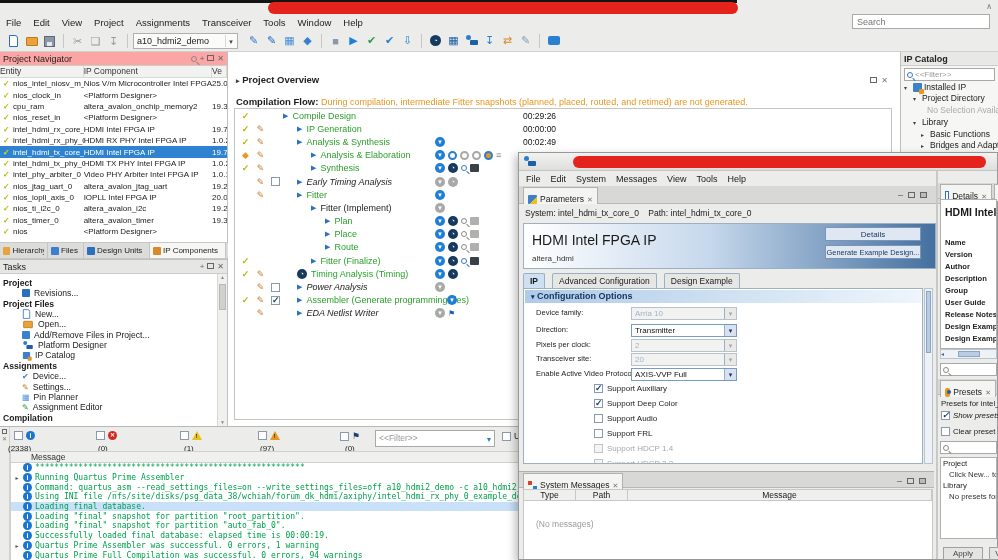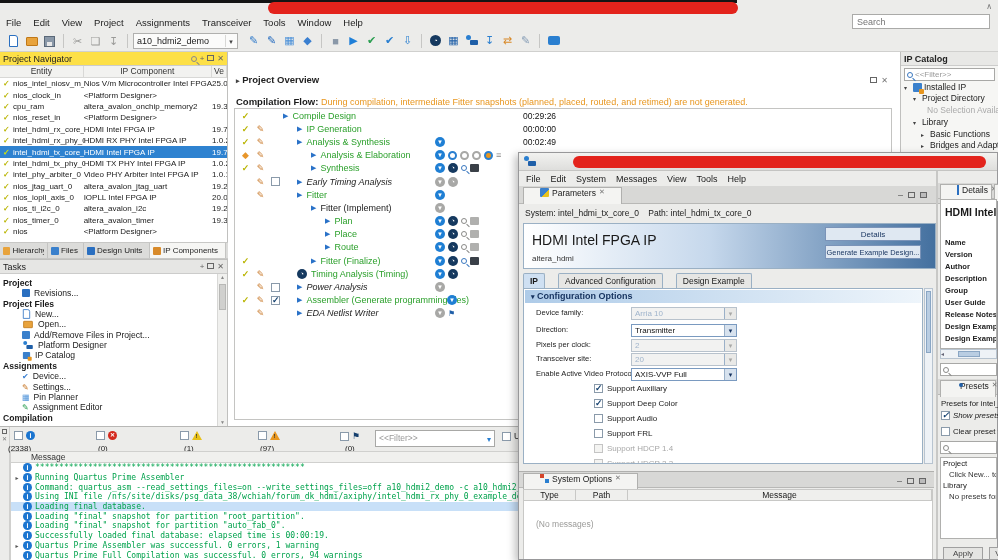--- a/index.html
+++ b/index.html
@@ -26,32 +26,32 @@
 .ic-save{width:11px;height:11px;background:#8a98a8;border:1px solid #5a6878;position:relative}
 .ic-save::after{content:"";position:absolute;left:2px;bottom:0;width:5px;height:4px;background:#e8e8e8}
 .gray{color:#9a9a98}
 #projsel{position:absolute;left:133px;top:2px;width:105px;height:16px;background:#fbfbfa;border:1px solid #b0b0ae;font-size:9px;line-height:14px;padding:0 3px;color:#222}
 #projsel .da2{position:absolute;right:1px;top:1px;bottom:1px;width:11px;color:#444;text-align:center;font-size:7px;line-height:13px;border-left:1px solid #d8d8d6}
 #tbright{position:absolute;left:246px;top:2px;display:flex;align-items:center;gap:3px}
 .clocknavy{width:11px;height:11px;border-radius:50%;background:#15395f;color:#fff;font-size:7px;line-height:11px;text-align:center}
 .bubble{width:12px;height:9px;background:#2a7fd0;border-radius:2px;position:relative}
 .bubble::after{content:"";position:absolute;left:2px;bottom:-3px;border:3px solid transparent;border-top-color:#2a7fd0}
 
-.phdr{background:#fde047;border-bottom:1px solid #cccccb;display:flex;align-items:center;font-size:9px;color:#222;padding:0 3px}
+.phdr{background:#fca5a5;border-bottom:1px solid #cccccb;display:flex;align-items:center;font-size:9px;color:#222;padding:0 3px}
 .phdr .sp{flex:1}
 .hic{color:#666;font-size:8px;margin-left:3px}
 .wbox{display:inline-block;width:7px;height:6px;border:1px solid #666}
 .mag{display:inline-block;width:6px;height:6px;border:1px solid #3a78c0;border-radius:50%;position:relative}
 .mag::after{content:"";position:absolute;width:4px;height:1px;background:#3a78c0;transform:rotate(45deg);left:4px;top:6px}
 .mag.gr{border-color:#8a8a88}.mag.gr::after{background:#8a8a88}
 
 #nav{position:absolute;left:0;top:52px;width:228px;height:190px;background:#fff;border-right:1px solid #c0c0be}
 #nav .phdr{height:14px}
 #navcols{display:flex;height:12px;background:#f2f2f0;border-bottom:1px solid #d8d8d6;font-size:8.5px;color:#333}
-#navcols span{border-right:1px solid #d8d8d6;text-align:center;overflow:hidden}
+#navcols span{border-right:1px solid #d8d8d6;overflow:hidden}
 .nrow{display:flex;align-items:center;height:11.4px;font-size:8px}
 .nrow .nck{width:13px;text-align:center;color:#b9b400;font-size:8px;font-weight:bold}
 .nrow .ne{width:71px}.nrow .nc{width:129px}.nrow .nv{width:15px}
 .nrow.sel{background:#2e82d0;color:#fff}
 .nrow.sel .nck{color:#d8e800}
 
 #navtabs{position:absolute;left:0;top:242px;width:228px;height:17px;background:#dcdcda;border-top:1px solid #c8c8c6;border-bottom:1px solid #c8c8c6;display:flex;font-size:8px}
 #navtabs .nt{display:flex;align-items:center;gap:2px;padding:0 3px;border-right:1px solid #c4c4c2;color:#222;overflow:hidden}
 #navtabs .nt.on{background:#f6f6f4}
 .mini{display:inline-block;width:8px;height:8px;border-radius:1px}
@@ -133,29 +133,29 @@
 .ipico::after{content:"";position:absolute;right:-2px;bottom:-2px;width:5px;height:5px;background:#e8961e;border-radius:1px}
 
 #dlg{position:absolute;left:518px;top:152px;width:480px;height:408px;background:#ececea;border:1px solid #98989a;box-shadow:-3px 3px 8px rgba(0,0,0,.25);z-index:20}
 #dlgtitle{position:absolute;left:0;top:0;right:0;height:18px;background:linear-gradient(#f2f2f0,#dededc);border-bottom:1px solid #c4c4c2;display:flex;align-items:center;padding-left:5px}
 .pdico{width:12px;height:11px;position:relative}
 .pdico::before{content:"";position:absolute;left:0;top:0;width:5px;height:5px;border-radius:50%;background:#2a7fd0}
 .pdico::after{content:"";position:absolute;left:4px;top:5px;width:8px;height:5px;background:#1f5fa8;border-radius:1px}
 #dlgmenu{position:absolute;left:2px;top:18px;height:15px;display:flex;align-items:center}
 #dlgmenu .mi{padding:0 5px;font-size:9px}
 #dlgtabs{position:absolute;left:0;top:33px;right:0;height:18px;background:#d8d8d6;border-bottom:1px solid #b8b8b6}
-.dtab{position:absolute;top:1px;height:17px;background:#f4f4f2;border:1px solid #b0b0ae;border-bottom:none;display:flex;align-items:flex-start;gap:3px;padding:0 16px;font-size:8.5px}
+.dtab{position:absolute;top:1px;height:17px;background:#f4f4f2;border:1px solid #b0b0ae;border-bottom:none;display:flex;align-items:flex-end;gap:3px;padding:0 4px;font-size:8.5px}
 .parmico{width:9px;height:9px;background:linear-gradient(135deg,#3a80cc 60%,#e8c11a 60%);border-radius:1px}
 .wctl{position:absolute;top:4px;display:flex;gap:5px;align-items:center;color:#555;font-size:9px}
 #sysrow{position:absolute;left:6px;top:55px;font-size:8.5px;white-space:nowrap}
 #banner{position:absolute;left:4px;top:70px;width:413px;height:46px;background:linear-gradient(90deg,#ffffff 0%,#c6d8ec 45%,#44709f 100%);border:1px solid #9ab0c4}
 #banner .bt{position:absolute;left:8px;top:8px;font-size:14px;color:#1a1a1a}
 #banner .bs{position:absolute;left:8px;top:30px;font-size:8px;color:#333}
 .bbtn{position:absolute;right:14px;width:96px;height:14px;background:#dfe8f2;border:1px solid #7a93b8;font-size:8px;text-align:center;line-height:13px;color:#15325e;overflow:hidden;white-space:nowrap}
-#ptabs{position:absolute;left:4px;top:120px;height:27px;display:flex;gap:13px}
+#ptabs{position:absolute;left:4px;top:120px;height:27px;display:flex;gap:7px}
 .ptab{height:15px;border:1px solid #9ab0c4;border-bottom:none;background:#e6e6e4;font-size:8.5px;padding:0 6px;line-height:14px;border-radius:2px 2px 0 0}
 .ptab.on{background:#cfe0f2;font-weight:bold}
 #pbox{position:absolute;left:4px;top:135px;width:400px;height:176px;background:#fff;border:1px solid #9ab0c4;overflow:hidden}
 #confhdr{position:absolute;left:1px;right:1px;top:1px;height:13px;background:linear-gradient(90deg,#aecbe8,#eef5fb);font-size:9px;font-weight:bold;color:#15325e;padding-left:6px;line-height:13px}
 .prow{position:absolute;left:0;width:100%;height:13px}
 .plbl{position:absolute;left:12px;top:1px;font-size:7.6px;color:#222;width:95px;overflow:hidden;white-space:nowrap}
 .plbl.dis{color:#222}
 .combo{position:absolute;left:107px;top:0;width:106px;height:13px;background:#fff;border:1px solid #7a9ac0;font-size:8px;line-height:11px;padding:0 3px;color:#111;white-space:nowrap;overflow:hidden}
 .combo .da{position:absolute;right:0;top:0;bottom:0;width:12px;background:#d7e2ee;border-left:1px solid #9ab0c8;color:#15325e;text-align:center;font-size:7px;line-height:11px}
 .combo.dis{background:#f2f2f1;border-color:#b8c2cc;color:#9fb4cc}
@@ -899,21 +899,21 @@
           <span>Support HDCP 2.3</span>
         </div>
     </div>
     <div id="pscroll">
         <div class="thumb"></div>
       </div>
 
     <div id="smtabs">
       <div class="dtab" style="left:4px">
           <span class="dotsico"></span>
-          <span>System Options</span>
+          <span>System Messages</span>
           <span style="color:#777;font-size:7px">✕</span>
         </div>
       <div class="wctl" style="right:8px">
           <span>–</span>
           <span class="wbox"></span>
           <span class="wbox" style="background:#bbb"></span>
         </div>
     </div>
     <div id="smhdr">
       <span style="width:52px">Type</span>

